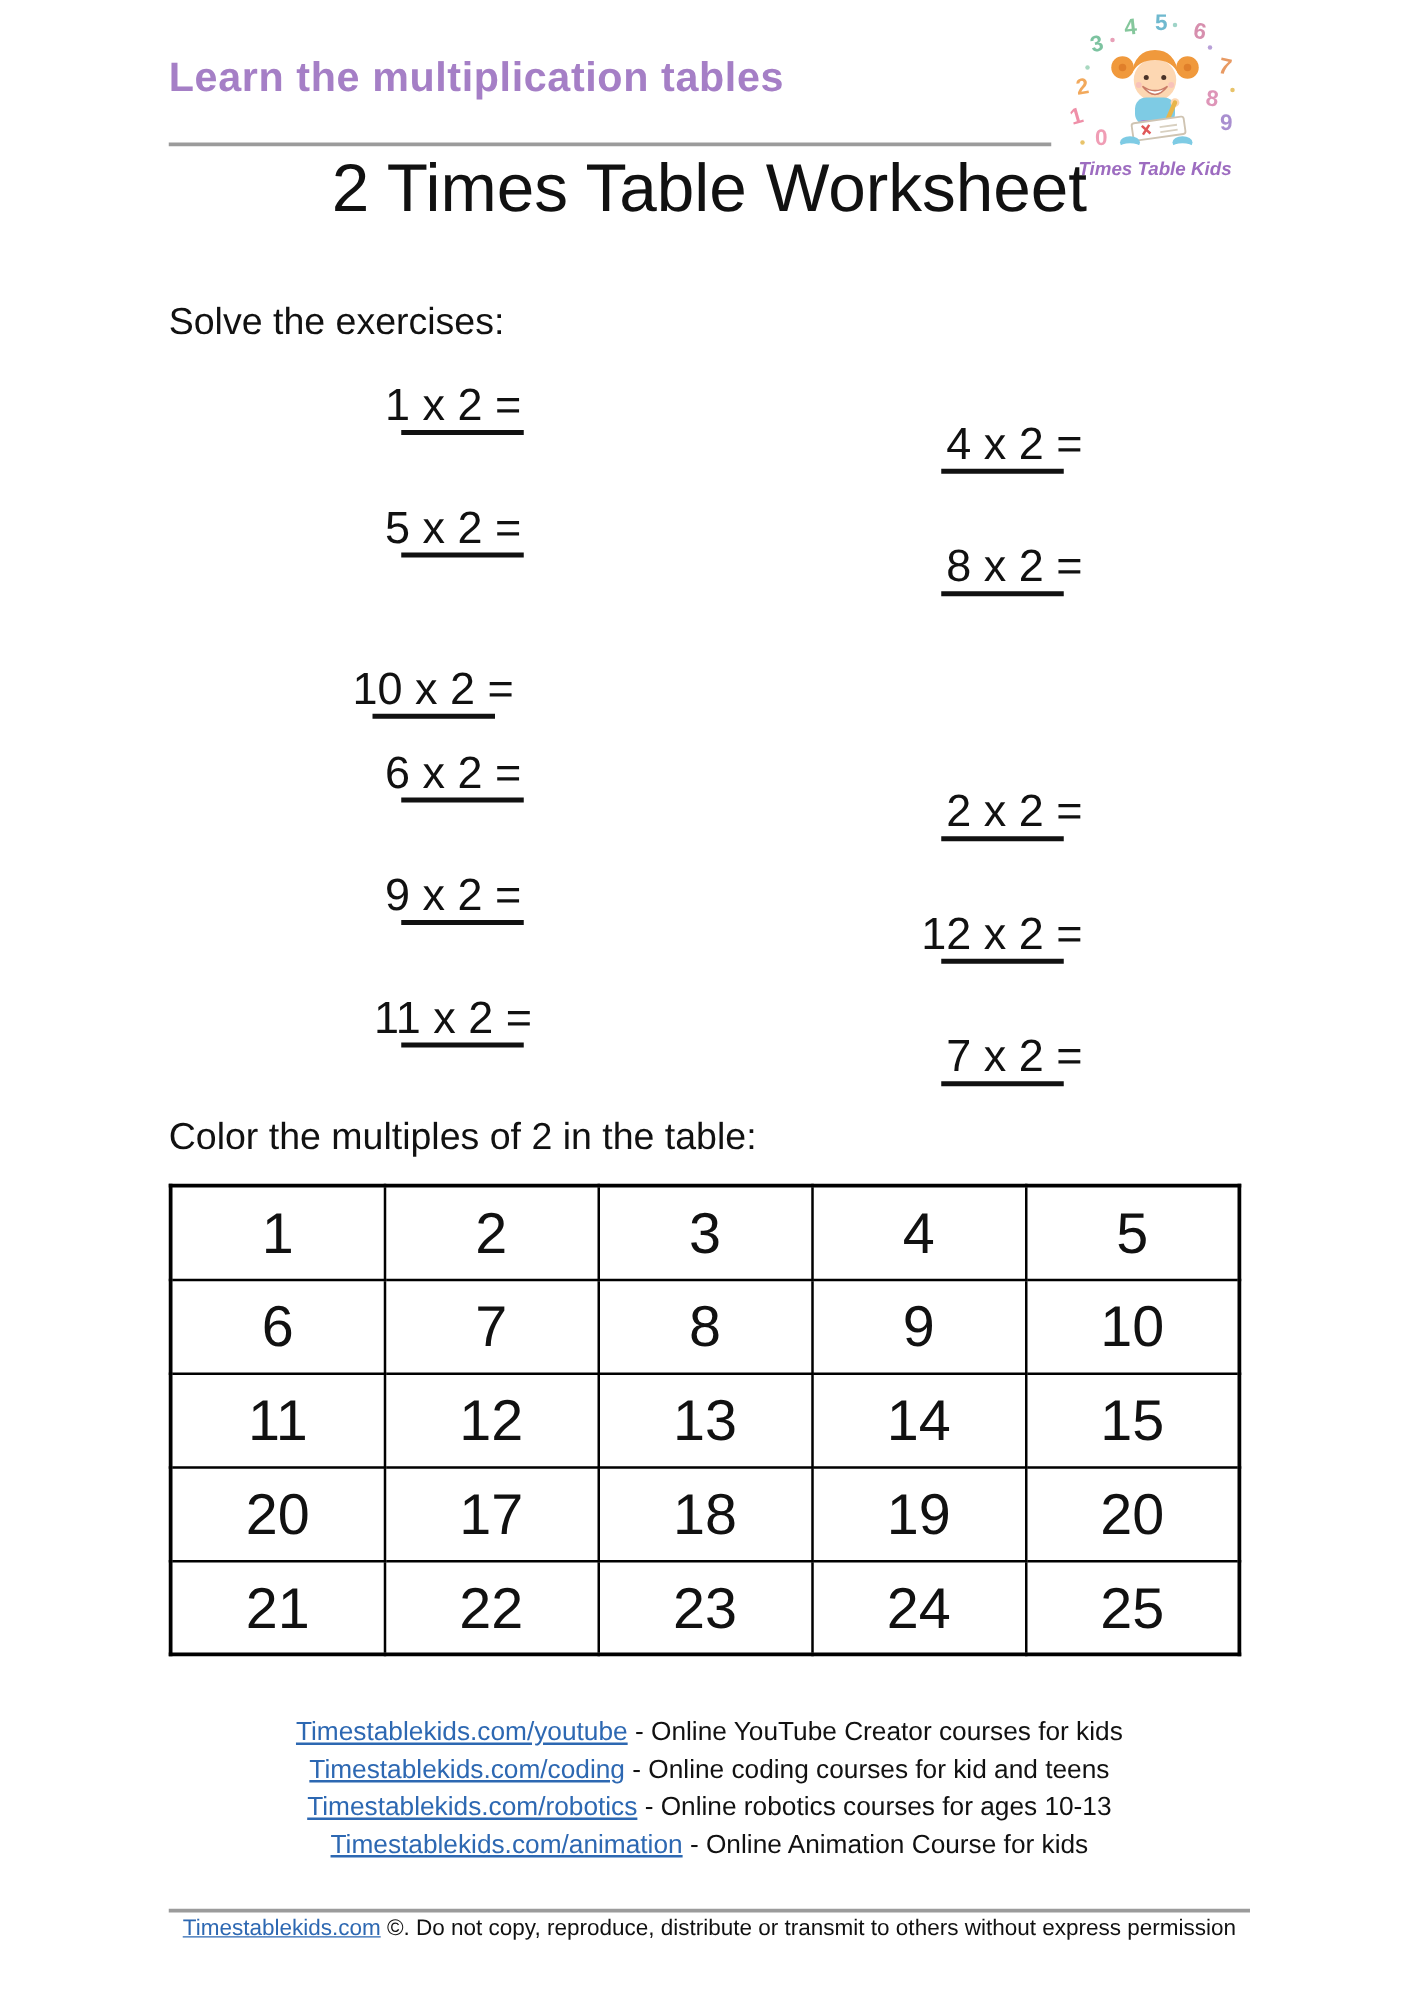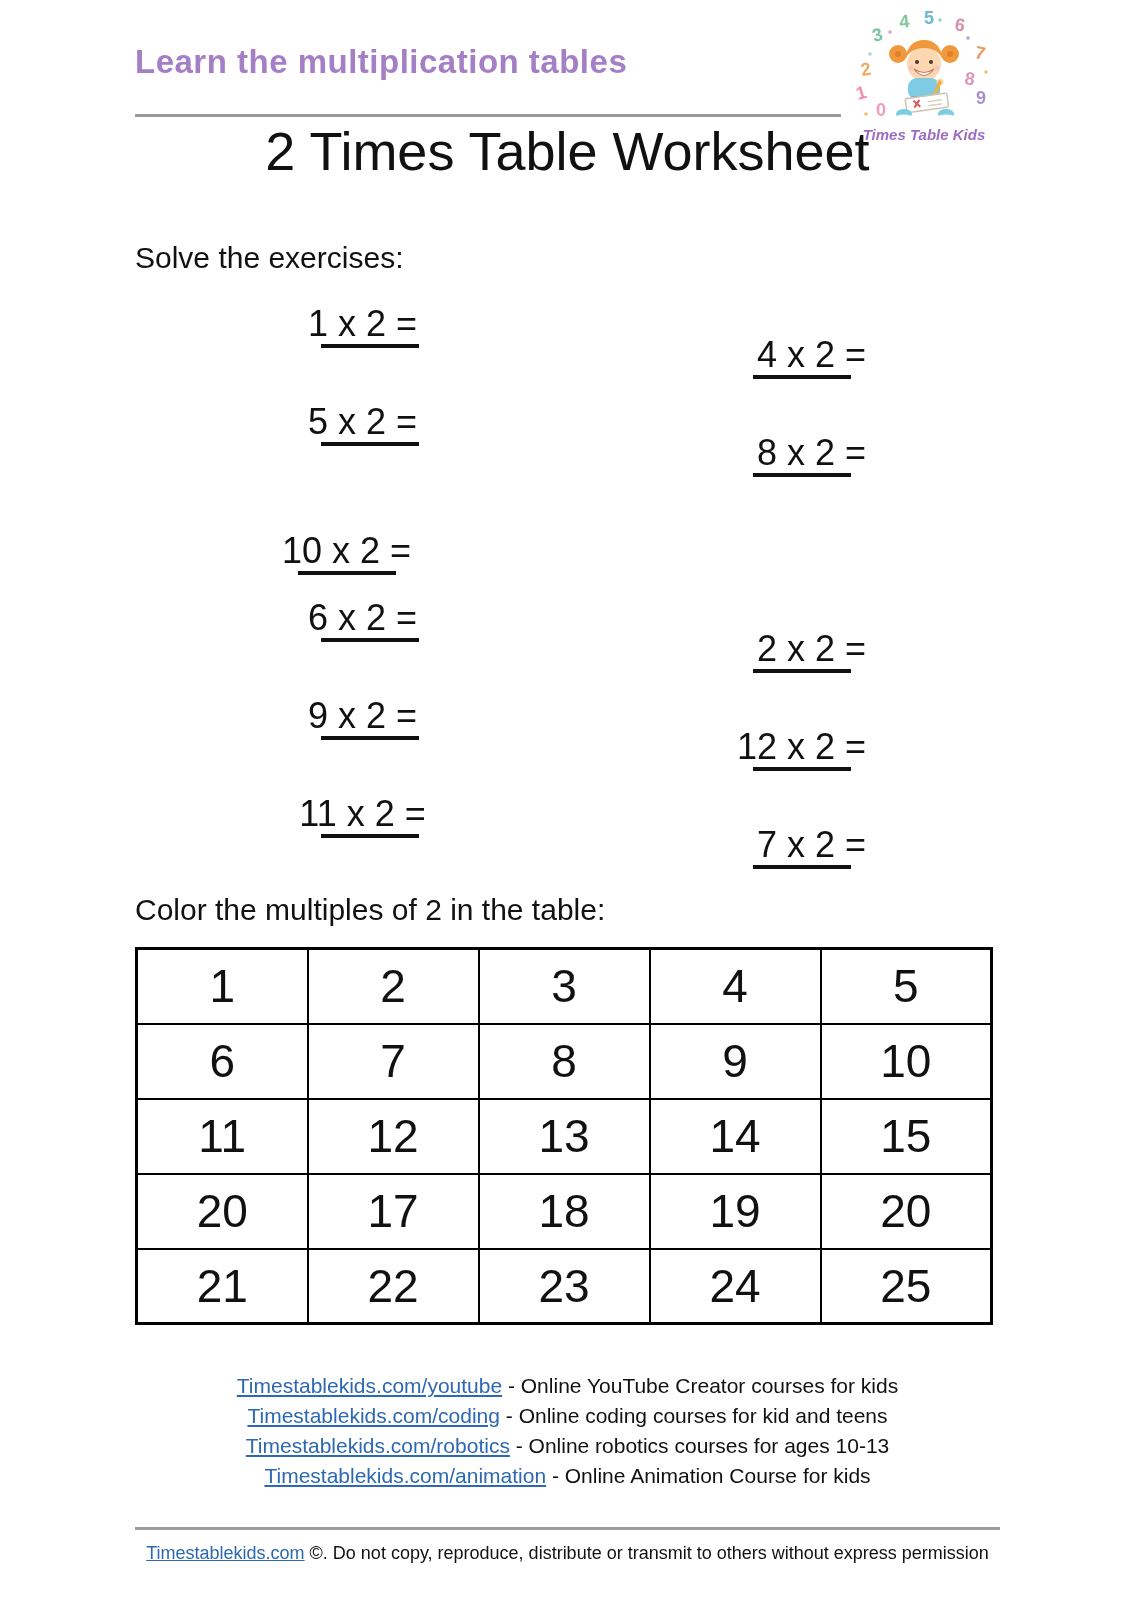--- a/index.html
+++ b/index.html
@@ -60,21 +60,21 @@
     border:2px solid #000;width:20%;height:75px;
     text-align:center;vertical-align:middle;
     font-size:46px;
   }
   .links{margin-top:46px;text-align:center;}
   .link-line{font-size:21px;line-height:30px;}
   .links a, .copyright a{color:var(--link_blue);text-decoration:underline;}
   .footer-rule{
     margin-top:36px;width:865px;height:0;border-top:3px solid var(--rule_gray);
   }
-  .copyright{margin-top:13px;font-size:18px;text-align:center;}
+  .copyright{margin-top:2px;font-size:18px;text-align:center;}
   svg text{font-family:"Liberation Sans", sans-serif;font-weight:bold;}
 </style>
 </head>
 <body>
 
 <div class="page">
 
   <div class="tagline">Learn the multiplication tables</div>
   <div class="header-rule"></div>
 

